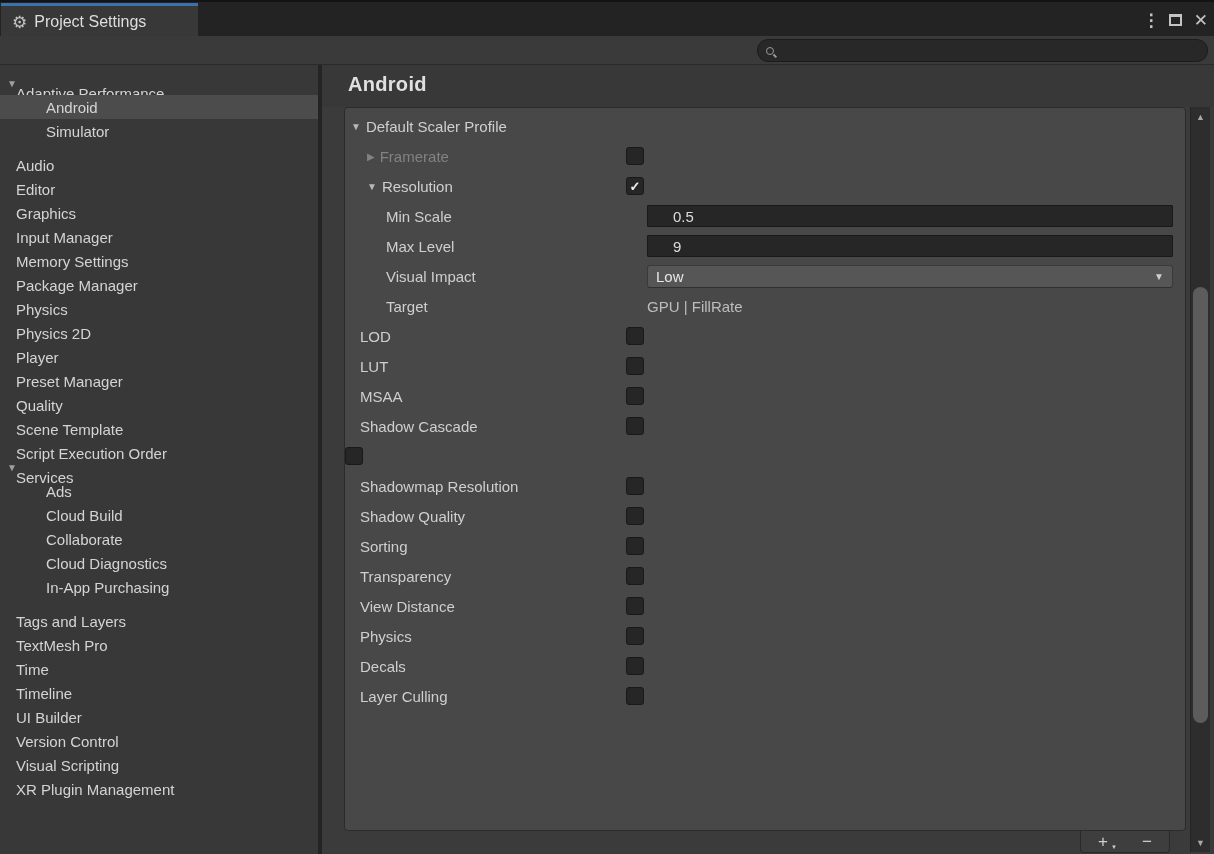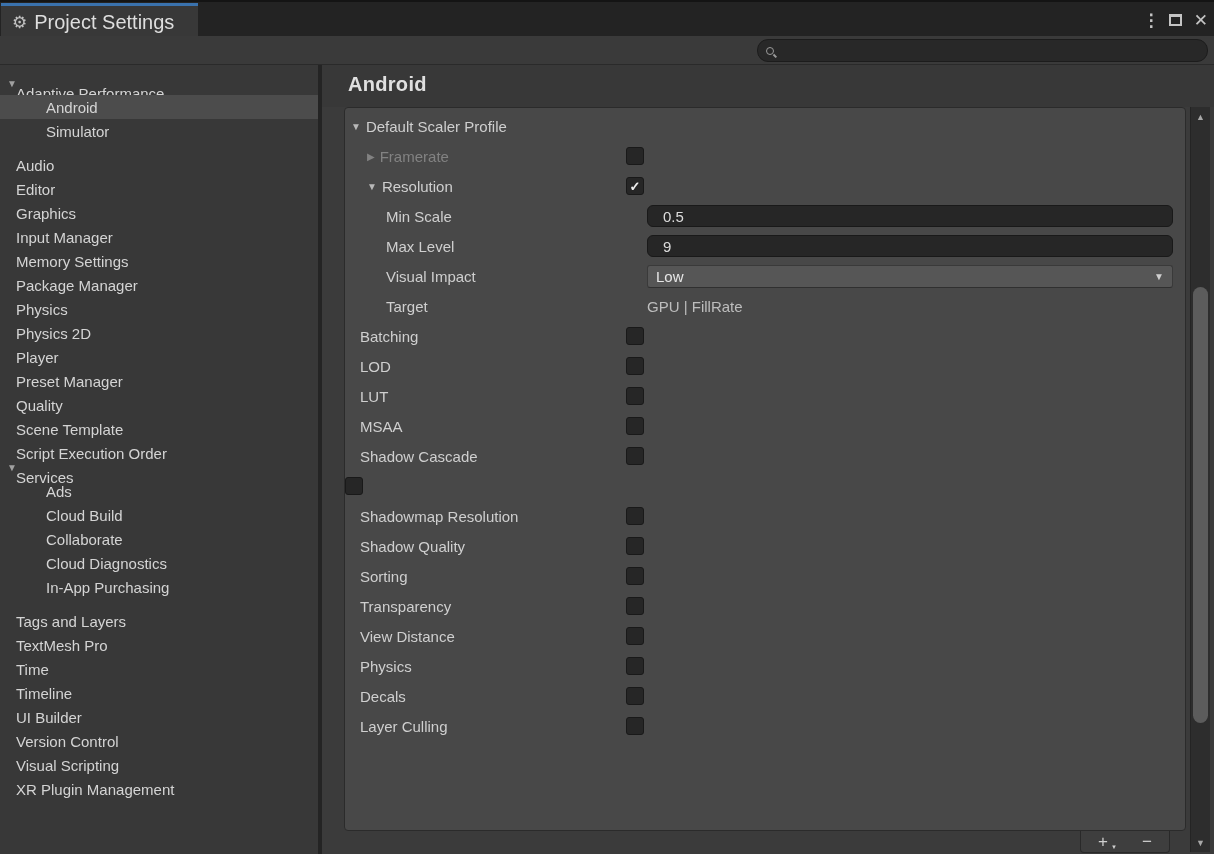--- a/index.html
+++ b/index.html
@@ -7,21 +7,21 @@
     font-family:"Liberation Sans", sans-serif; background:#3b3b3b; }
   .window { position:relative; width:1214px; height:854px; background:#3b3b3b; }
 
   
   .titlebar { position:absolute; left:0; top:0; width:100%; height:36px;
     background:#232323; border-top:2px solid #141414; }
   .tab { position:absolute; left:1px; top:1px; height:35px; width:197px;
     background:#383838; border-top:3px solid #3a72ad; display:flex; align-items:center;
     padding-left:11px; gap:7px; }
   .tab-gear { font-size:17px; color:#c2c2c2; line-height:1; }
-  .tab-title { font-size:20px; color:#dedede; white-space:nowrap; }
+  .tab-title { font-size:16px; color:#dedede; white-space:nowrap; }
   .win-controls { position:absolute; right:6px; top:0; height:36px; display:flex;
     align-items:center; gap:12px; }
   .kebab { color:#c4c4c4; font-size:17px; font-weight:bold; width:14px; text-align:center;
     letter-spacing:0; line-height:1; cursor:default; }
   .maxbox { width:13px; height:12px; border:2px solid #c4c4c4; border-top-width:3px; }
   .closex { color:#c4c4c4; font-size:17px; line-height:1; }
 
   
   .toolbar { position:absolute; left:0; top:36px; width:100%; height:29px;
     background:#3a3a3a; border-bottom:1px solid #2a2a2a; }
@@ -66,22 +66,22 @@
   .lbl.f2  { padding-left:41px; }
   .lbl.t0  { padding-left:15px; }
   .lbl.disabled, .lbl.disabled .tri { color:#828282; }
   .ctrl { flex:1; display:flex; align-items:center; margin-right:12px; }
   .checkbox { width:18px; height:18px; background:#262626; border:1px solid #191919;
     border-radius:3px; display:flex; align-items:center; justify-content:center; }
   .checkbox .mark { color:#eeeeee; font-size:13px; font-weight:bold; line-height:1;
     display:none; }
   .checkbox.checked .mark { display:block; }
   .tfield { height:22px; flex:1; margin-left:21px; background:#262626;
-    border:1px solid #191919; border-radius:6px; color:#dcdcdc; font-size:15px;
-    padding:0 15px; outline:none; font-family:"Liberation Sans",sans-serif; }
+    border:1px solid #191919; border-radius:1px; color:#dcdcdc; font-size:15px;
+    padding:0 25px; outline:none; font-family:"Liberation Sans",sans-serif; }
   .dropdown { height:23px; flex:1; margin-left:21px; background:#565656;
     border:1px solid #3a3a3a; border-bottom-color:#303030; border-radius:3px;
     color:#e6e6e6; font-size:15px; display:flex; align-items:center; padding:0 8px;
     position:relative; cursor:default; }
   .dd-caret { position:absolute; right:8px; font-size:10px; color:#cfcfcf; }
   .static-val { margin-left:21px; color:#bdbdbd; font-size:15px; }
 
   
   .list-footer { position:absolute; right:44px; bottom:1px; width:90px; height:22px;
     background:#3e3e3e; border:1px solid #292929; border-top:none;
@@ -296,29 +296,20 @@
           <div class="lbl f2">
               <span>Target</span>
             </div>
           <div class="ctrl">
             <span class="static-val">GPU | FillRate</span>
           </div>
         </div>
 
         <div class="row">
           <div class="lbl t0">
-              <span>Batching</span>
-            </div>
-          <div class="ctrl">
-              <span class="checkbox">
-            </span>
-            </div>
-        </div>
-        <div class="row">
-          <div class="lbl t0">
               <span>LOD</span>
             </div>
           <div class="ctrl">
               <span class="checkbox">
             </span>
             </div>
         </div>
         <div class="row">
           <div class="lbl t0">
               <span>LUT</span>

